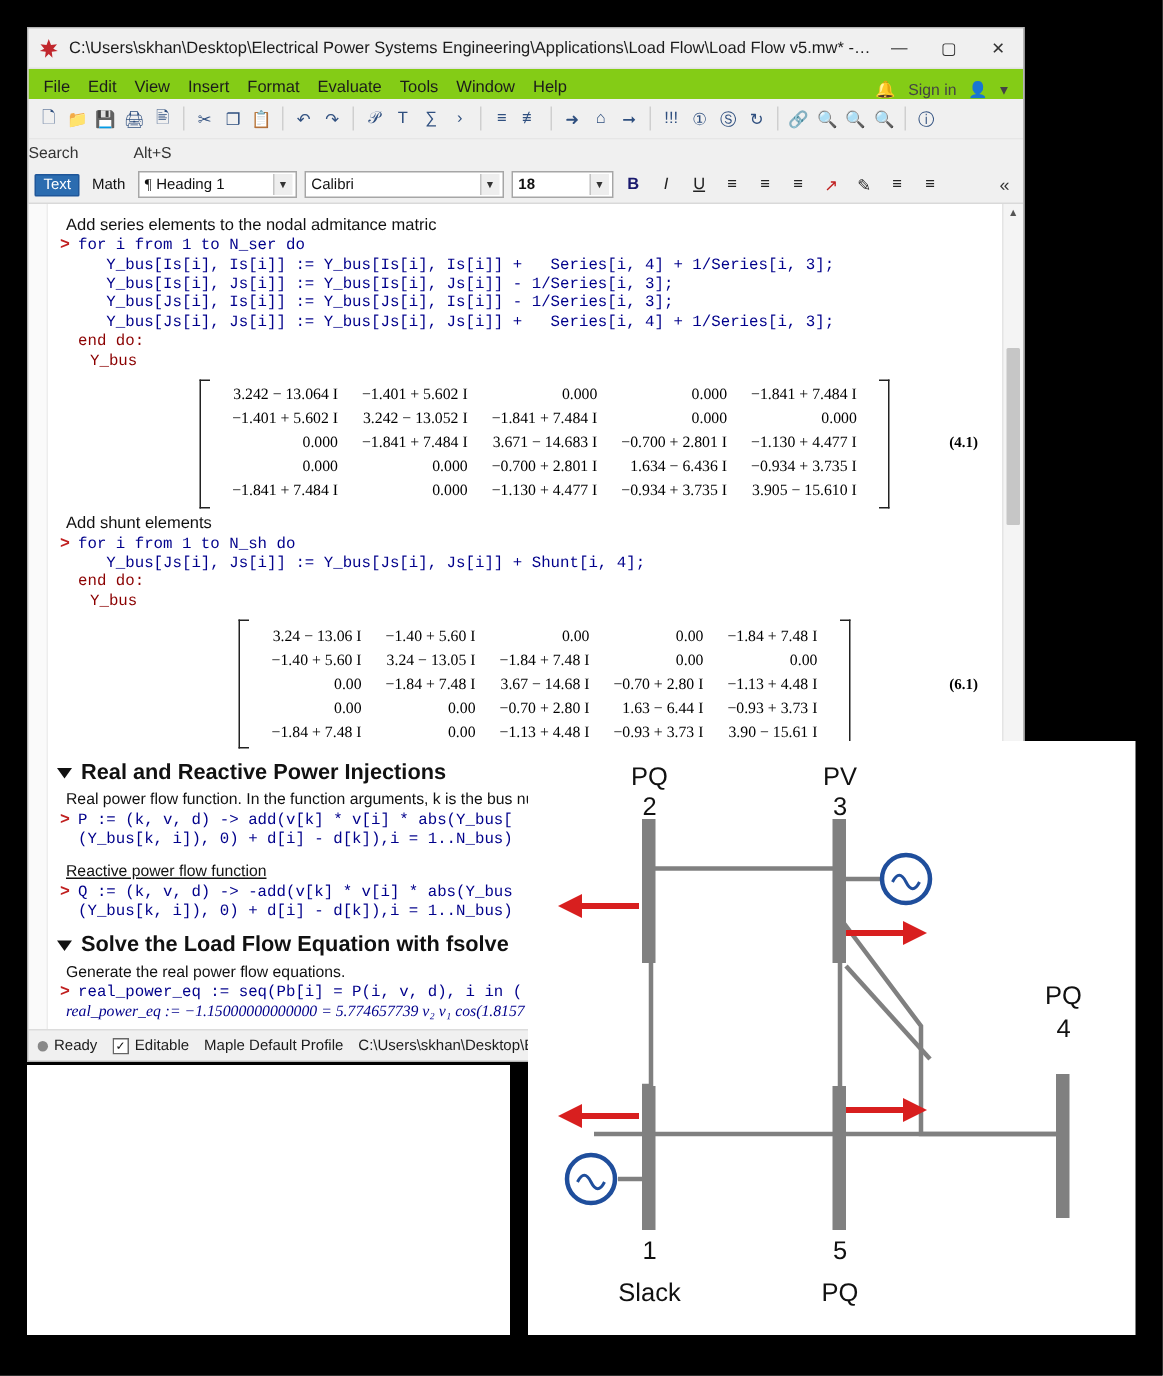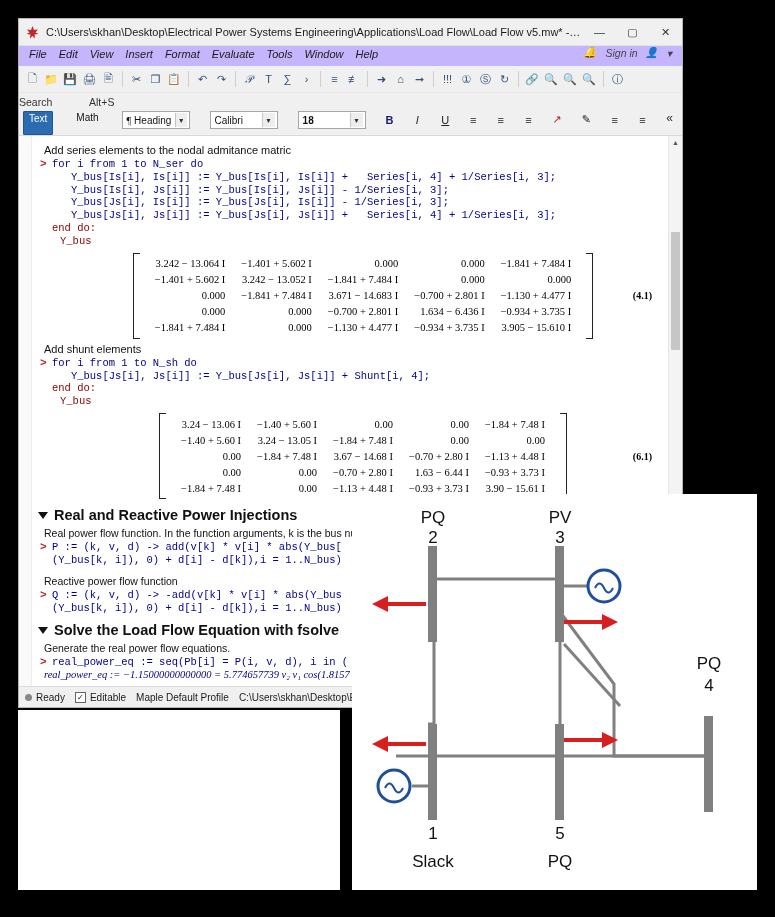--- a/index.html
+++ b/index.html
@@ -61,28 +61,27 @@
   .win-btn {
     width: 33px; height: 26px;
     display: flex; align-items: center; justify-content: center;
     font-size: 11px; color: #333;
   }
 
   
   .menubar {
     height: 20px;
     display: flex;
-    align-items: flex-start;
+    align-items: flex-end;
     padding: 0 4px;
-    background: #c4b5fd;
+    background: #84cc16;
     font-size: 11px;
     color: #1b1b1b;
     flex: 0 0 auto;
     position: relative;
-    font-style: italic;
   }
   .menu-item { padding: 2px 6px; white-space: nowrap; }
   .menu-right {
     margin-left: auto;
     display: flex;
     align-items: center;
     gap: 8px;
     padding-right: 6px;
     color: #444;
     font-size: 10.5px;
@@ -121,21 +120,22 @@
     background: #f0f0f0;
     flex: 0 0 auto;
   }
   .searchrow .lbl { width: 70px; }
   .searchrow .alt { color: #333; }
 
   
   .formatbar {
     height: 24px;
     display: flex;
-    gap: 20px;
+    align-items: center;
+    gap: 5px;
     padding: 0 4px;
     background: #f0f0f0;
     border-bottom: 1px solid #d9d9d9;
     flex: 0 0 auto;
     position: relative;
   }
   .fb-toggle {
     font-size: 10px;
     border: 1px solid #9a9a9a;
     background: #ffffff;
@@ -593,21 +593,21 @@
           <span class="section-title">Real and Reactive Power Injections</span>
         </div>
 
         <div class="small-note">Real power flow function. In the function arguments, k is the bus numbe</div>
         <div class="exec-line">
           <span class="prompt">&gt;</span>
           <span class="code">P := (k, v, d) -&gt; add(v[k] * v[i] * abs(Y_bus[</span>
         </div>
         <div class="code-blk code">(Y_bus[k, i]), 0) + d[i] - d[k]),i = 1..N_bus)</div>
 
-        <div class="small-note" style="margin-top:8px;">Reactive power flow function</div>
+        <div class="small-note" style="margin-top:8px;text-decoration:underline;">Reactive power flow function</div>
         <div class="exec-line">
           <span class="prompt">&gt;</span>
           <span class="code">Q := (k, v, d) -&gt; -add(v[k] * v[i] * abs(Y_bus</span>
         </div>
         <div class="code-blk code">(Y_bus[k, i]), 0) + d[i] - d[k]),i = 1..N_bus)</div>
 
         <div class="section-head">
           <span class="tri"></span>
           <span class="section-title">Solve the Load Flow Equation with fsolve</span>
         </div>

